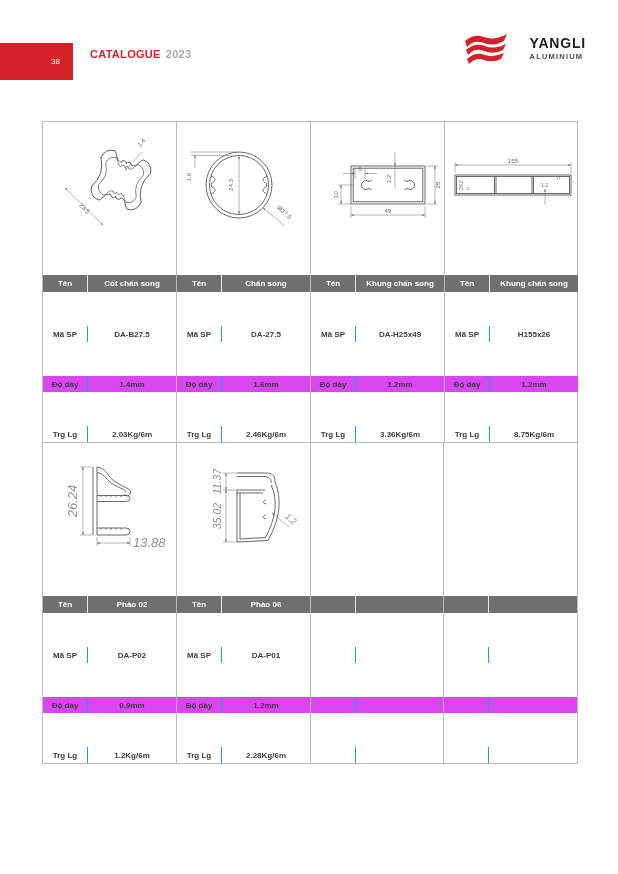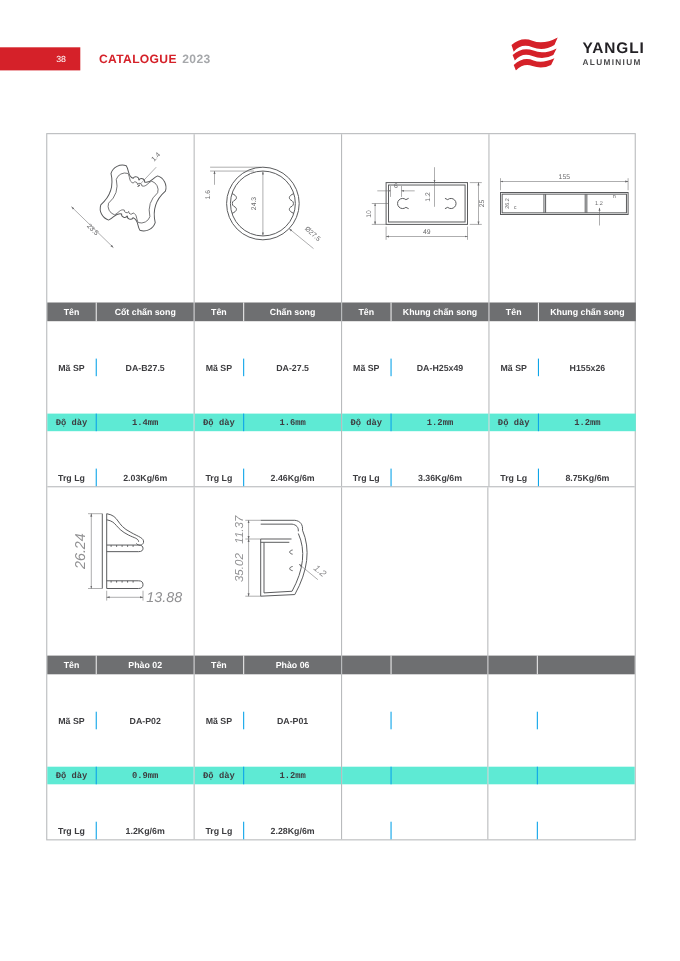--- a/index.html
+++ b/index.html
@@ -2,21 +2,21 @@
 <html><head>
 <meta charset="utf-8">
 <style>
   html,body { margin:0; padding:0; background:#ffffff; }
   .page {
     position:relative; width:618px; height:874px; background:#ffffff;
     font-family:"Liberation Sans", sans-serif; overflow:hidden;
   }
   
   .pagebar {
-    position:absolute; left:0; top:43px; width:73px; height:21px;
+    position:absolute; left:0; top:43px; width:73px; height:37px;
     background:#d52129; color:#ffffff; font-size:8px; font-weight:400;
     display:flex; align-items:center; justify-content:flex-end;
     padding-right:13px; box-sizing:border-box;
   }
   .catline {
     position:absolute; left:90px; top:43px; height:21px;
     display:flex; align-items:center; gap:5px;
     font-size:11px; font-weight:700; letter-spacing:.3px;
   }
   .cat-label { color:#d52129; }
@@ -39,21 +39,21 @@
   .cell:last-child { border-right:none; }
   .draw { height:119px; position:relative; }
   .draw svg { display:block; width:133px; height:119px; }
   
   .spec { font-size:8px; font-weight:700; color:#3d3d40; text-align:center; }
   .srow { display:grid; grid-template-columns:45px 1fr; height:16px;margin-top:34px; }
   .srow.shead { height:17px; background:#6e6f71; color:#ffffff; }
   .scell { display:flex; align-items:center; justify-content:center; height:100%; box-sizing:border-box; }
   .shead .slabel { border-right:1px solid rgba(255,255,255,.85); }
   .srow:not(.shead) .slabel { border-right:1px solid #0ea5e9; }
-  .srow.alt { background:#5eead4;font-family:Liberation Mono, monospace; }
+  .srow.alt { background:#d946ef; }
   
   .footnote {
     position:absolute; top:498px; left:0; right:0; text-align:center;
     font-size:10px; font-style:italic; font-weight:700; color:#d8333b;
   }
   
   svg .prof { stroke:#595a5c; stroke-width:.9; fill:none; }
   svg .dim  { stroke:#6a6a6c; stroke-width:.5; fill:none; }
   svg text { font-family:"Liberation Sans", sans-serif; fill:#6a6a6c; }
   svg .dim-s   { font-size:6.2px; }

